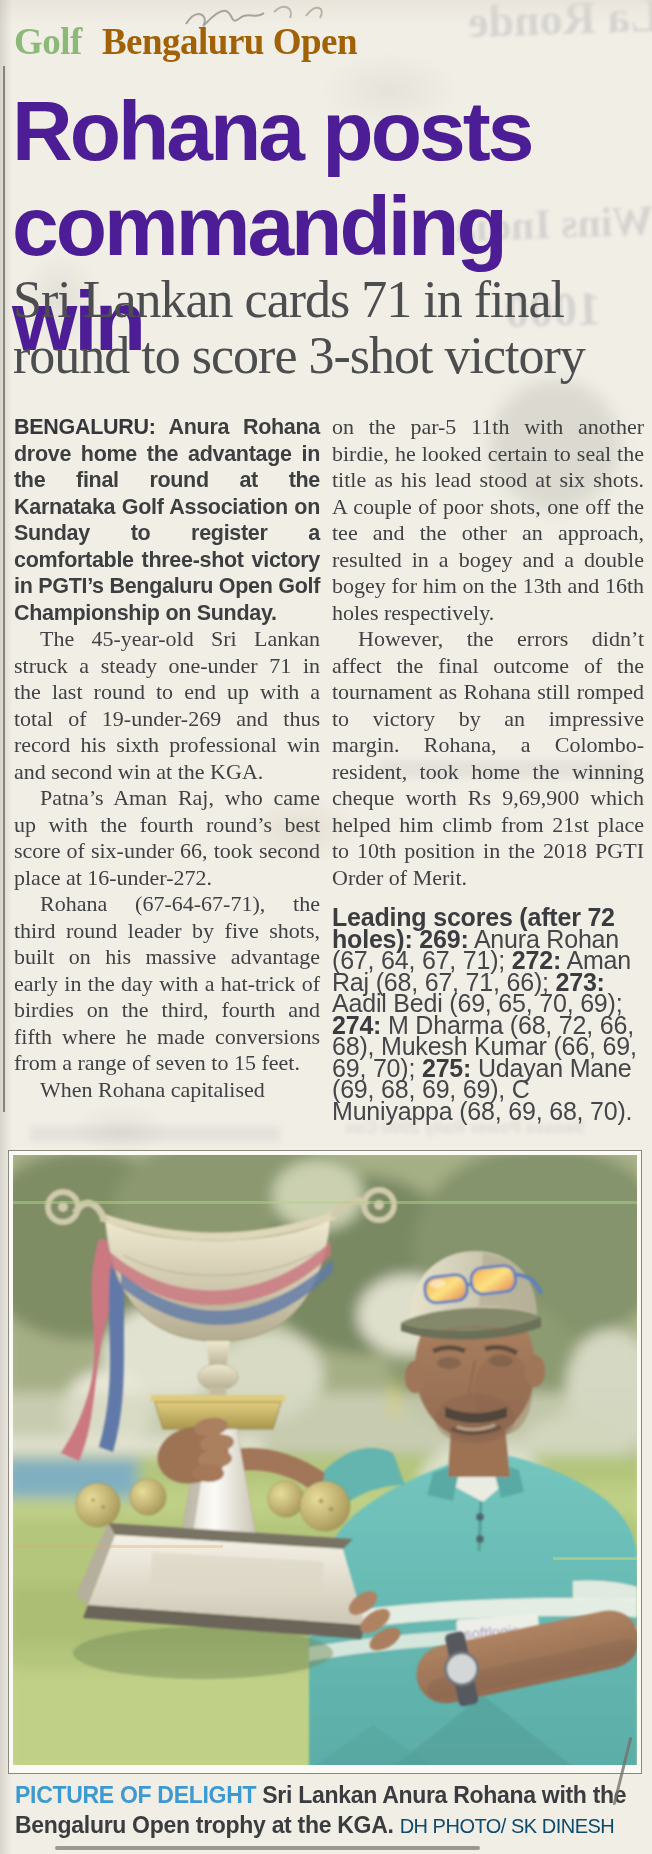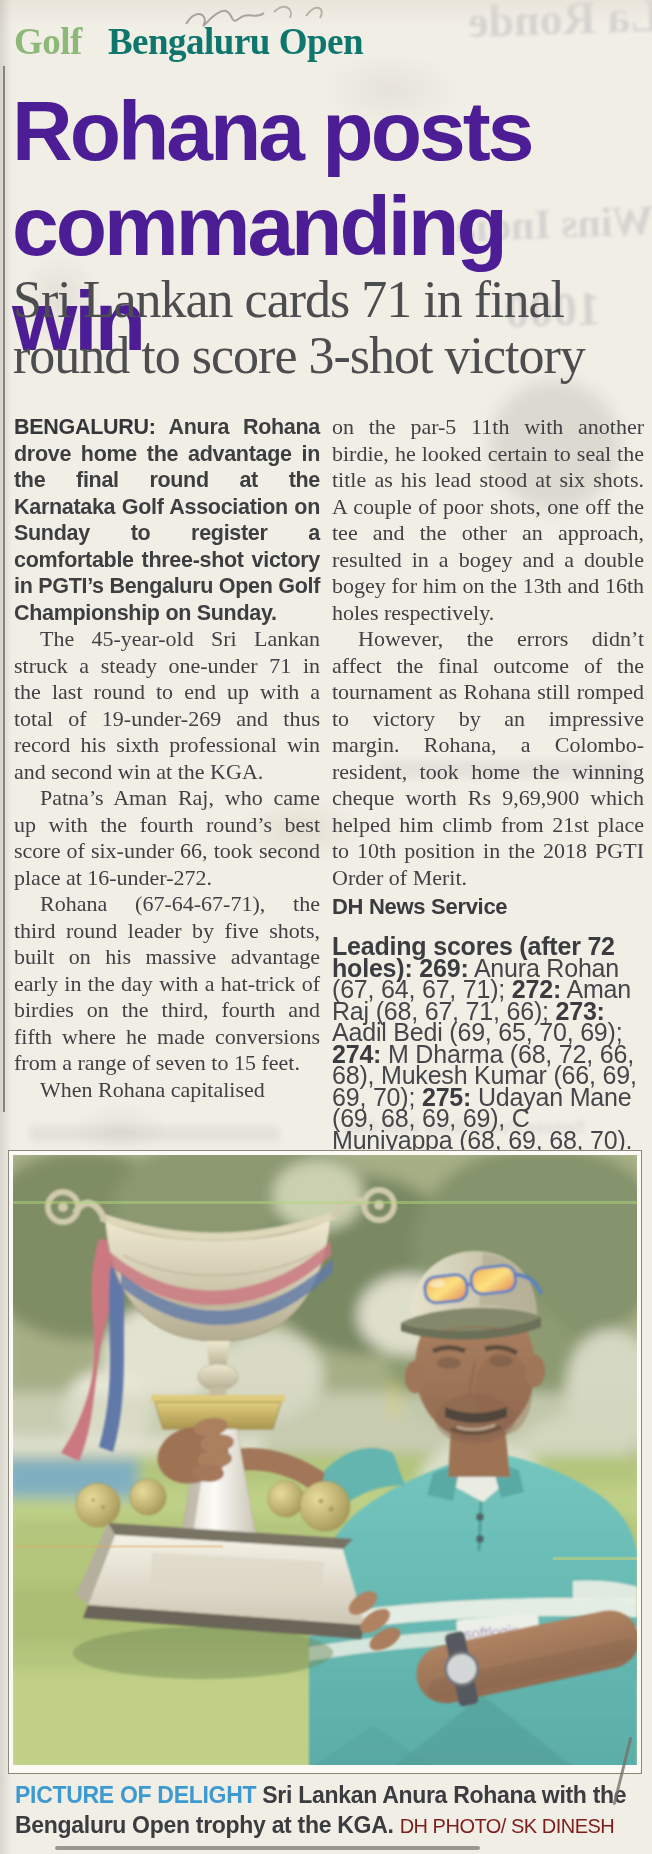--- a/index.html
+++ b/index.html
@@ -12,21 +12,21 @@
       radial-gradient(ellipse 100px 55px at 390px 90px, rgba(130,125,115,.10), transparent 70%),
       radial-gradient(ellipse 70px 40px at 120px 1130px, rgba(130,128,118,.10), transparent 70%),
       linear-gradient(to right, rgba(100,96,86,.18), rgba(100,96,86,0) 12px),
       linear-gradient(to bottom, rgba(225,220,208,.5), rgba(225,220,208,0) 26px);}
   .ghost{position:absolute;transform:scaleX(-1) rotate(2deg);filter:blur(1.6px);
     color:rgba(100,106,118,.20);font-weight:bold;font-family:"Liberation Serif",serif;white-space:nowrap;}
   .ghost-blob{position:absolute;border-radius:50%;filter:blur(8px);}
   .scribble{position:absolute;left:178px;top:0;}
   .kicker{position:absolute;left:14px;top:20px;font-family:"Liberation Serif",serif;
     font-weight:bold;font-size:37px;letter-spacing:-0.5px;}
-  .kicker-sport{margin-right:26px;}
+  .kicker-sport{margin-right:20px;}
   .rule-left{position:absolute;left:3px;top:66px;width:2px;height:1046px;background:rgba(58,58,55,.55);}
   .headline{position:absolute;left:12px;top:84px;width:634px;margin:0;
     font-size:84px;line-height:95px;font-weight:bold;color:#4c1d95;letter-spacing:-3px;}
   .headline span{display:block;}
   .subhead{position:absolute;left:13px;top:272px;width:636px;margin:0;
     font-family:"Liberation Serif",serif;font-weight:normal;font-size:52px;line-height:56px;
     color:#4c4d4f;letter-spacing:-1px;}
   .columns{position:absolute;left:14px;top:414px;width:634px;height:738px;overflow:hidden;
     display:flex;gap:12px;}
   .col{width:306px;}
@@ -36,21 +36,21 @@
   .dateline{color:#34363a;}
   .serif{font-family:"Liberation Serif",serif;font-size:22px;line-height:26.5px;color:#404144;text-align:justify;}
   .indent{text-indent:26px;}
   .byline{font-size:22px;font-weight:bold;color:#3a3b3e;margin-top:3px !important;letter-spacing:-0.3px;}
   .scores{font-size:25px;line-height:21.5px;color:#45464a;margin-top:16px !important;letter-spacing:-0.2px;}
   .scores b{color:#3b3c40;}
   .photo-frame{position:absolute;left:8px;top:1150px;border:1px solid #8b887e;background:#fbfaf5;padding:4px;}
   .caption{position:absolute;left:15px;top:1780px;width:622px;margin:0;
     font-size:23px;line-height:30px;font-weight:bold;color:#3b3c3f;letter-spacing:-0.3px;}
   .cap-tag{font-weight:bold;}
-  .cap-credit{font-weight:normal;font-size:20px;color:#7f1d1d;letter-spacing:-0.5px;}
+  .cap-credit{font-weight:normal;font-size:20px;color:#0c4a6e;letter-spacing:-0.5px;}
   .bottom-rule{position:absolute;left:55px;top:1846px;width:425px;height:4px;background:#7d7b74;
     border-radius:2px;opacity:.75;}
   .pen-mark{position:absolute;left:621px;top:1736px;width:3px;height:70px;background:#76736a;
     transform:rotate(14deg);border-radius:2px;opacity:.8;}
   .ghost-strip{position:absolute;filter:blur(2px);transform:scaleX(-1);
     color:rgba(105,110,120,.15);font-weight:bold;font-size:17px;white-space:nowrap;}
   .ghost-bar{position:absolute;background:rgba(120,124,130,.10);filter:blur(3px);border-radius:4px;}
 </style>
 </head>
 <body>
@@ -66,21 +66,21 @@
   <div class="ghost-bar" style="left:30px;top:1126px;width:250px;height:16px;"></div>
 
   <div class="texture"></div>
 
   <svg class="scribble" width="210" height="36" viewBox="0 0 210 36">
     <path d="M8,24 C18,8 30,14 26,24 C22,32 38,8 48,11 C56,14 52,26 62,18 C70,11 78,20 86,13" fill="none" stroke="#8a867c" stroke-width="2" opacity=".7"></path>
     <path d="M96,12 C106,2 116,8 112,18 M128,16 C138,2 148,8 142,18" fill="none" stroke="#938f84" stroke-width="2" opacity=".6"></path>
   </svg>
 
   <div class="kicker">
-    <span class="kicker-sport" style="color:#8cb878;">Golf</span><span class="kicker-event" style="color:#0f766e;margin-top:33px;">Bengaluru Open</span>
+    <span class="kicker-sport" style="color:#8cb878;">Golf</span><span class="kicker-event" style="color:#a16207;margin-top:33px;">Bengaluru Open</span>
   </div>
 
   <div class="rule-left"></div>
 
   <h1 class="headline">
     <span>Rohana posts</span>
     <span>commanding win</span>
   </h1>
 
   <h2 class="subhead">Sri Lankan cards 71 in final round to score 3-shot victory</h2>
@@ -89,21 +89,20 @@
     <div class="col">
       <p class="lead"><b class="dateline">BENGALURU:</b><span> Anura Rohana drove home the advantage in the final round at the Karnataka Golf Association on Sunday to register a comfortable three-shot victory in PGTI’s Bengaluru Open Golf Championship on Sunday.</span></p>
       <p class="serif indent">The 45-year-old Sri Lankan struck a steady one-under 71 in the last round to end up with a total of 19-under-269 and thus record his sixth professional win and second win at the KGA.</p>
       <p class="serif indent">Patna’s Aman Raj, who came up with the fourth round’s best score of six-under 66, took second place at 16-under-272.</p>
       <p class="serif indent">Rohana (67-64-67-71), the third round leader by five shots, built on his massive advantage early in the day with a hat-trick of birdies on the third, fourth and fifth where he made conversions from a range of seven to 15 feet.</p>
       <p class="serif indent">When Rohana capitalised</p>
     </div>
     <div class="col colr">
       <p class="serif">on the par-5 11th with another birdie, he looked certain to seal the title as his lead stood at six shots. A couple of poor shots, one off the tee and the other an approach, resulted in a bogey and a double bogey for him on the 13th and 16th holes respectively.</p>
       <p class="serif indent">However, the errors didn’t affect the final outcome of the tournament as Rohana still romped to victory by an impressive margin. Rohana, a Colombo-resident, took home the winning cheque worth Rs&nbsp;9,69,900 which helped him climb from 21st place to 10th position in the 2018 PGTI Order of Merit.</p>
-      <p class="byline">DH News Service</p>
       <p class="scores"><b>Leading scores (after 72 holes):</b><b> 269:</b><span> Anura Rohan (67, 64, 67, 71);</span><b> 272:</b><span> Aman Raj (68, 67, 71, 66);</span><b> 273:</b><span> Aadil Bedi (69, 65, 70, 69);</span><b> 274:</b><span> M Dharma (68, 72, 66, 68), Mukesh Kumar (66, 69, 69, 70);</span><b> 275:</b><span> Udayan Mane (69, 68, 69, 69), C Muniyappa (68, 69, 68, 70).</span></p>
     </div>
   </div>
 
   <div class="photo-frame">
     <svg width="624" height="610" viewBox="0 0 624 610">
       <defs>
         <filter id="bblur" x="-20%" y="-20%" width="140%" height="140%">
             <feGaussianBlur stdDeviation="7"></feGaussianBlur>
           </filter>

